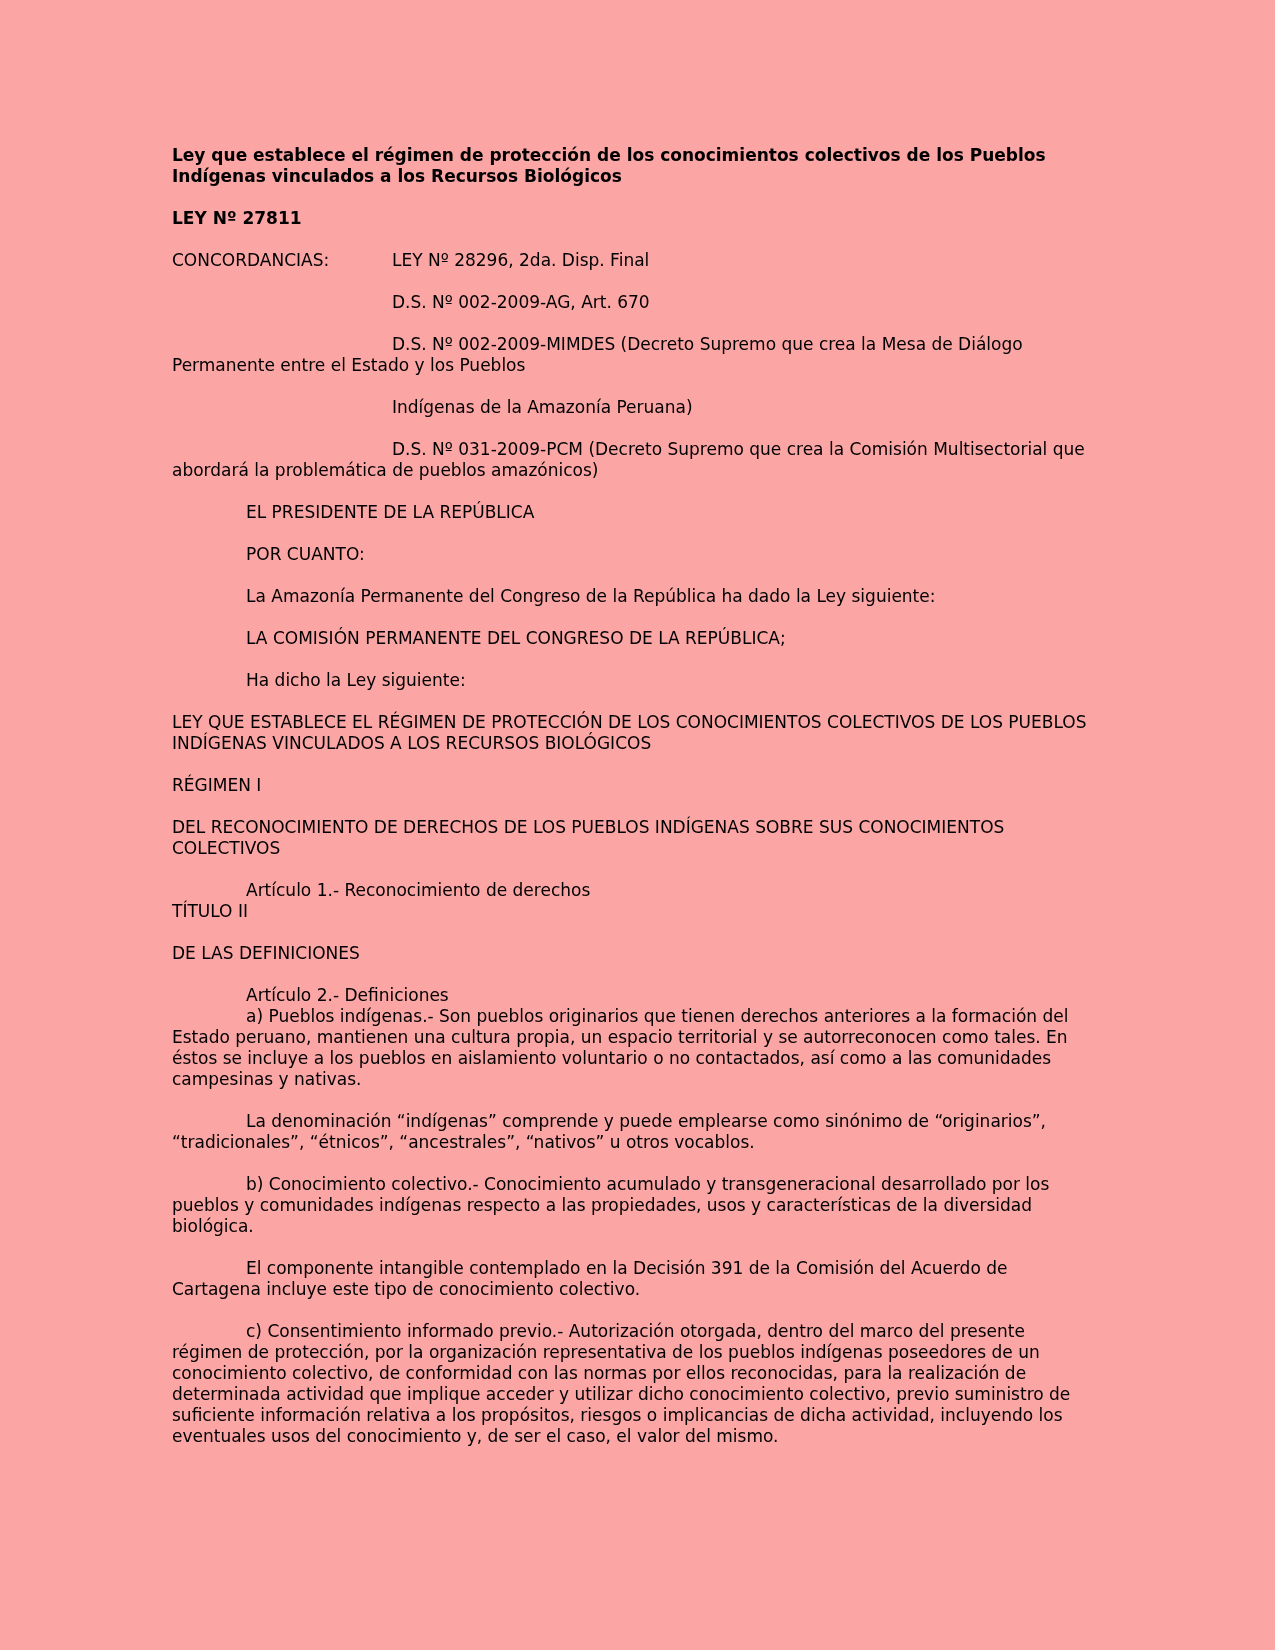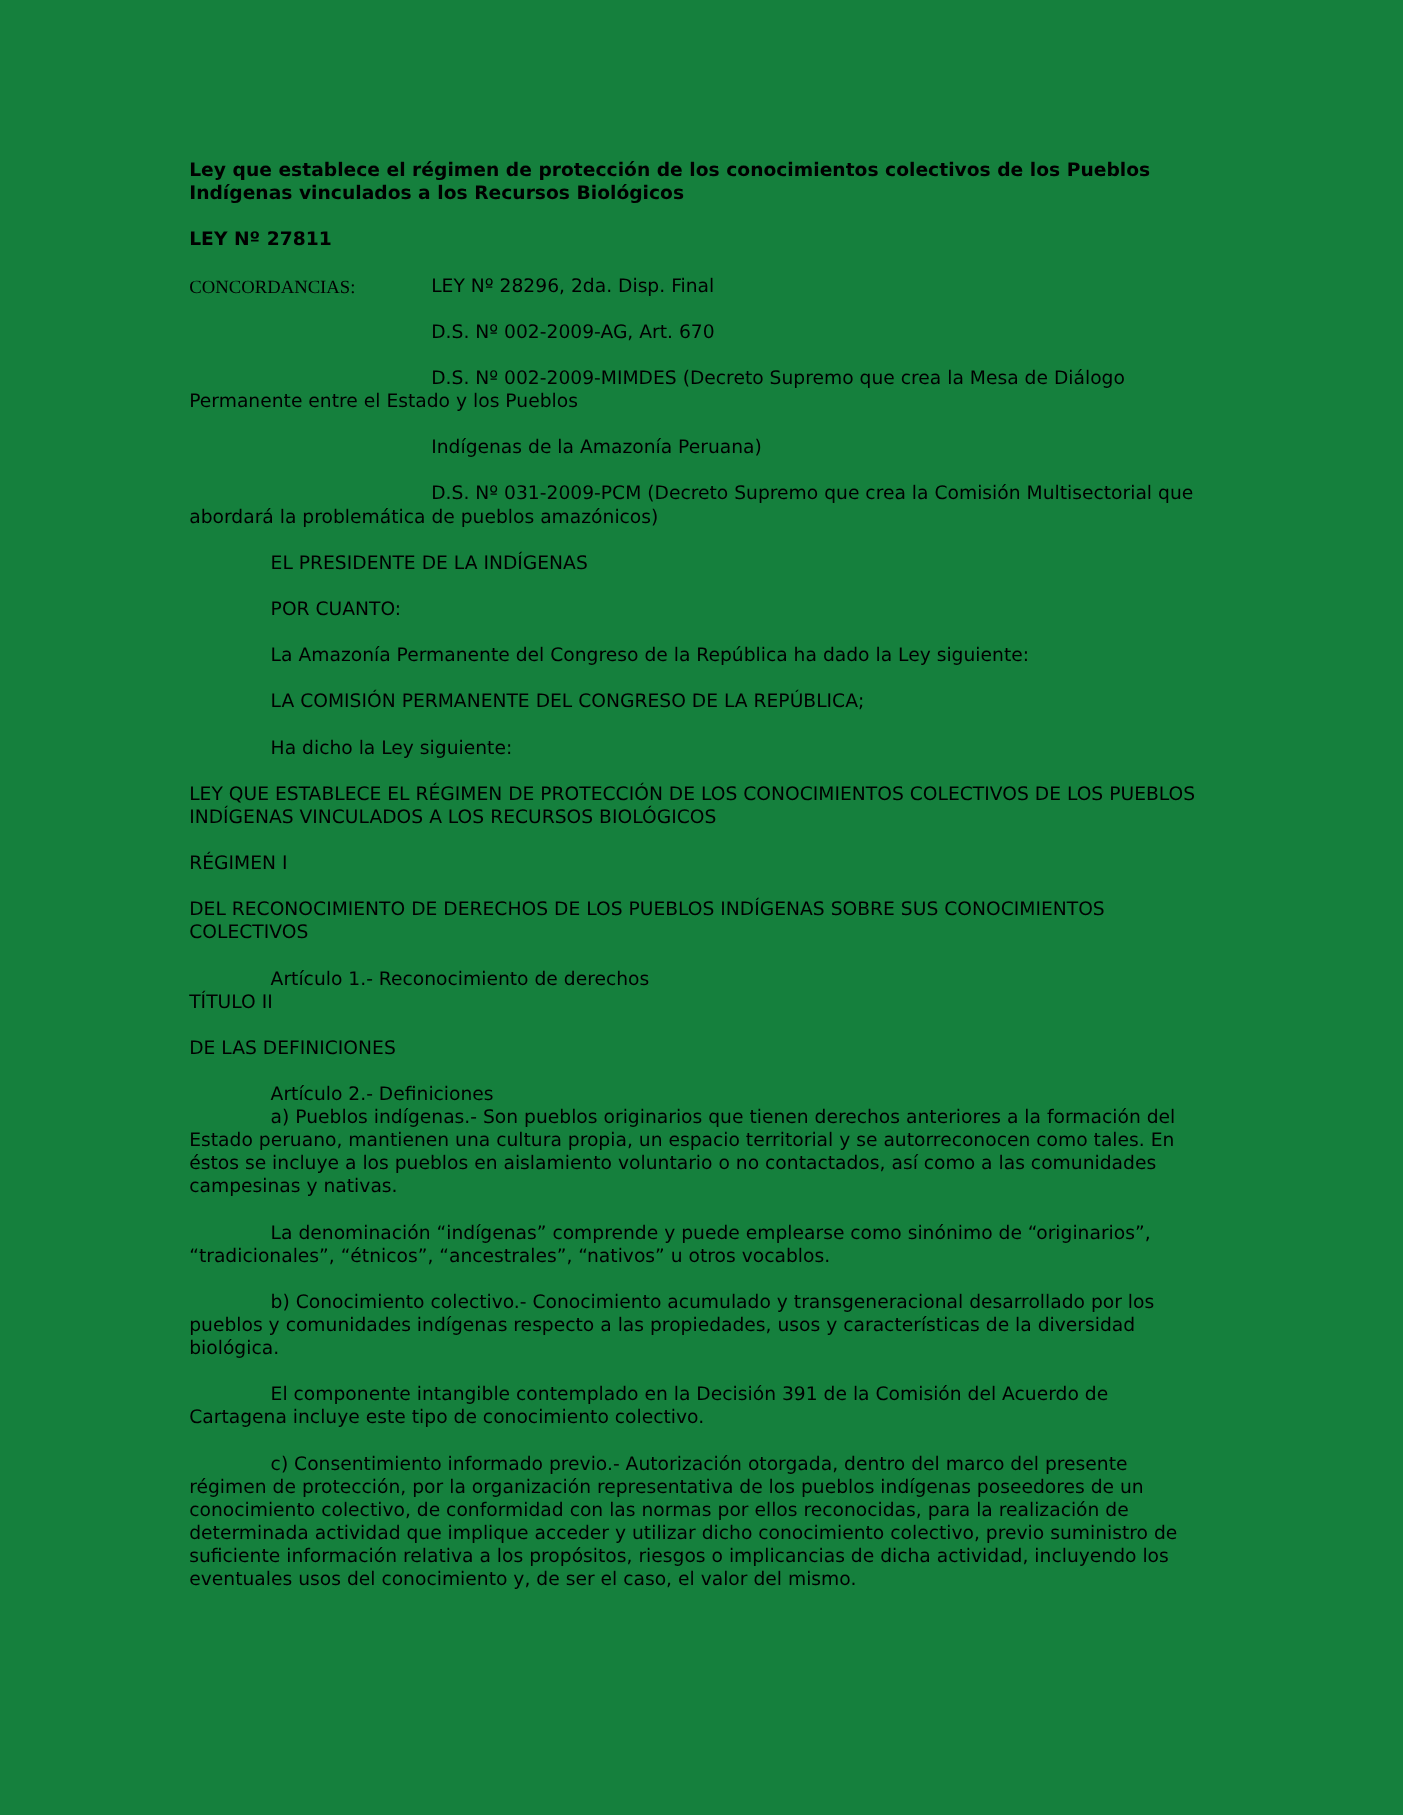--- a/index.html
+++ b/index.html
@@ -5,59 +5,59 @@
   html, body {
     margin: 0;
     padding: 0;
     background: #ffffff;
   }
   .page {
     position: relative;
     width: 1275px;
     height: 1650px;
     box-sizing: border-box;
-    background: #15803d;
+    background: #fca5a5;
     padding: 145px 183px 0 172px;
     font-family: "DejaVu Sans", "Liberation Sans", sans-serif;
     font-size: 17px;
     line-height: 21px;
     color: #000000;
     overflow: hidden;
   }
   .page p {
     margin: 0 0 21px 0;
   }
   .bold { font-weight: bold; }
   .doc-title { max-width: 900px; }
   .indent { text-indent: 74px; }
   .no-gap { margin-bottom: 0 !important; }
   
   .conc-block { margin: 0 0 21px 0; }
   .conc-first { margin: 0; }
-  .conc-label { display: inline-block; width: 220px; vertical-align: top; font-family: Liberation Serif, serif; }
+  .conc-label { display: inline-block; width: 220px; vertical-align: top; }
   .conc-entry { margin: 0; text-indent: 220px; }
 </style>
 </head>
 <body>
 
 <div class="page">
 
   <p class="bold doc-title">Ley que establece el régimen de protección de los conocimientos colectivos de los Pueblos Indígenas vinculados a los Recursos Biológicos</p>
 
   <p class="bold">LEY Nº 27811</p>
 
   <div class="conc-block">
     <p class="conc-first"><span class="conc-label">CONCORDANCIAS:</span><span>LEY Nº 28296, 2da. Disp. Final</span></p>
     <p class="conc-entry">D.S. Nº 002-2009-AG, Art. 670</p>
     <p class="conc-entry">D.S. Nº 002-2009-MIMDES (Decreto Supremo que crea la Mesa de Diálogo Permanente entre el Estado y los Pueblos</p>
     <p class="conc-entry">Indígenas de la Amazonía Peruana)</p>
     <p class="conc-entry">D.S. Nº 031-2009-PCM (Decreto Supremo que crea la Comisión Multisectorial que abordará la problemática de pueblos amazónicos)</p>
   </div>
 
-  <p class="indent">EL PRESIDENTE DE LA INDÍGENAS</p>
+  <p class="indent">EL PRESIDENTE DE LA REPÚBLICA</p>
 
   <p class="indent">POR CUANTO:</p>
 
   <p class="indent">La Amazonía Permanente del Congreso de la República ha dado la Ley siguiente:</p>
 
   <p class="indent">LA COMISIÓN PERMANENTE DEL CONGRESO DE LA REPÚBLICA;</p>
 
   <p class="indent">Ha dicho la Ley siguiente:</p>
 
   <p>LEY QUE ESTABLECE EL RÉGIMEN DE PROTECCIÓN DE LOS CONOCIMIENTOS COLECTIVOS DE LOS PUEBLOS INDÍGENAS VINCULADOS A LOS RECURSOS BIOLÓGICOS</p>

